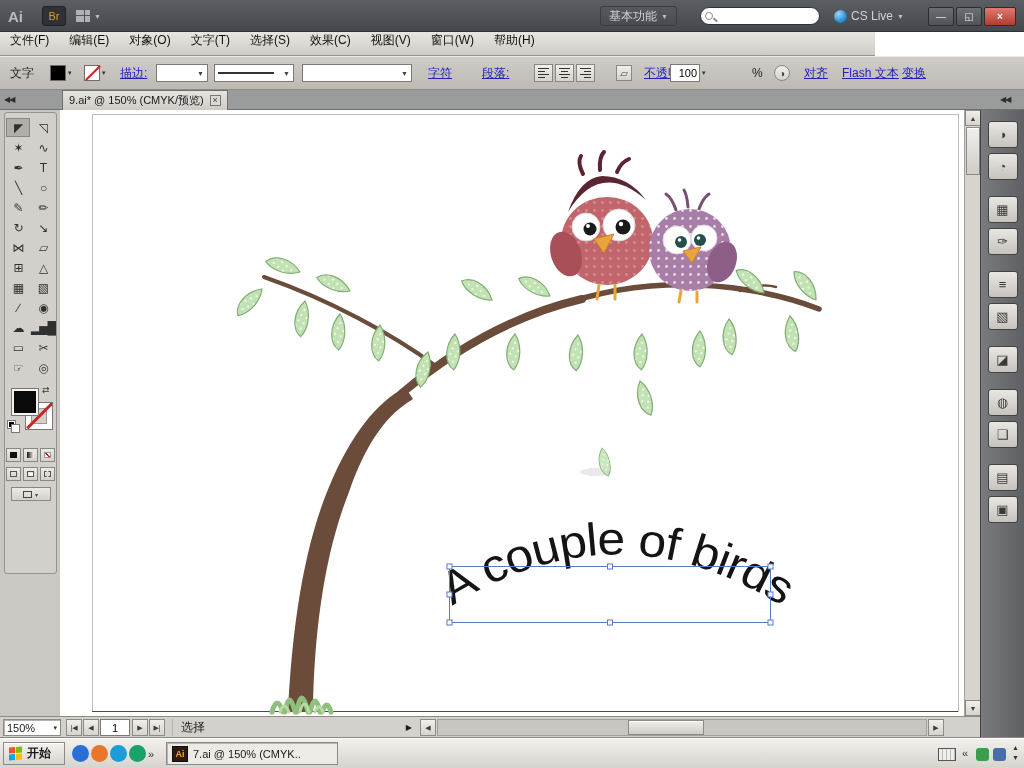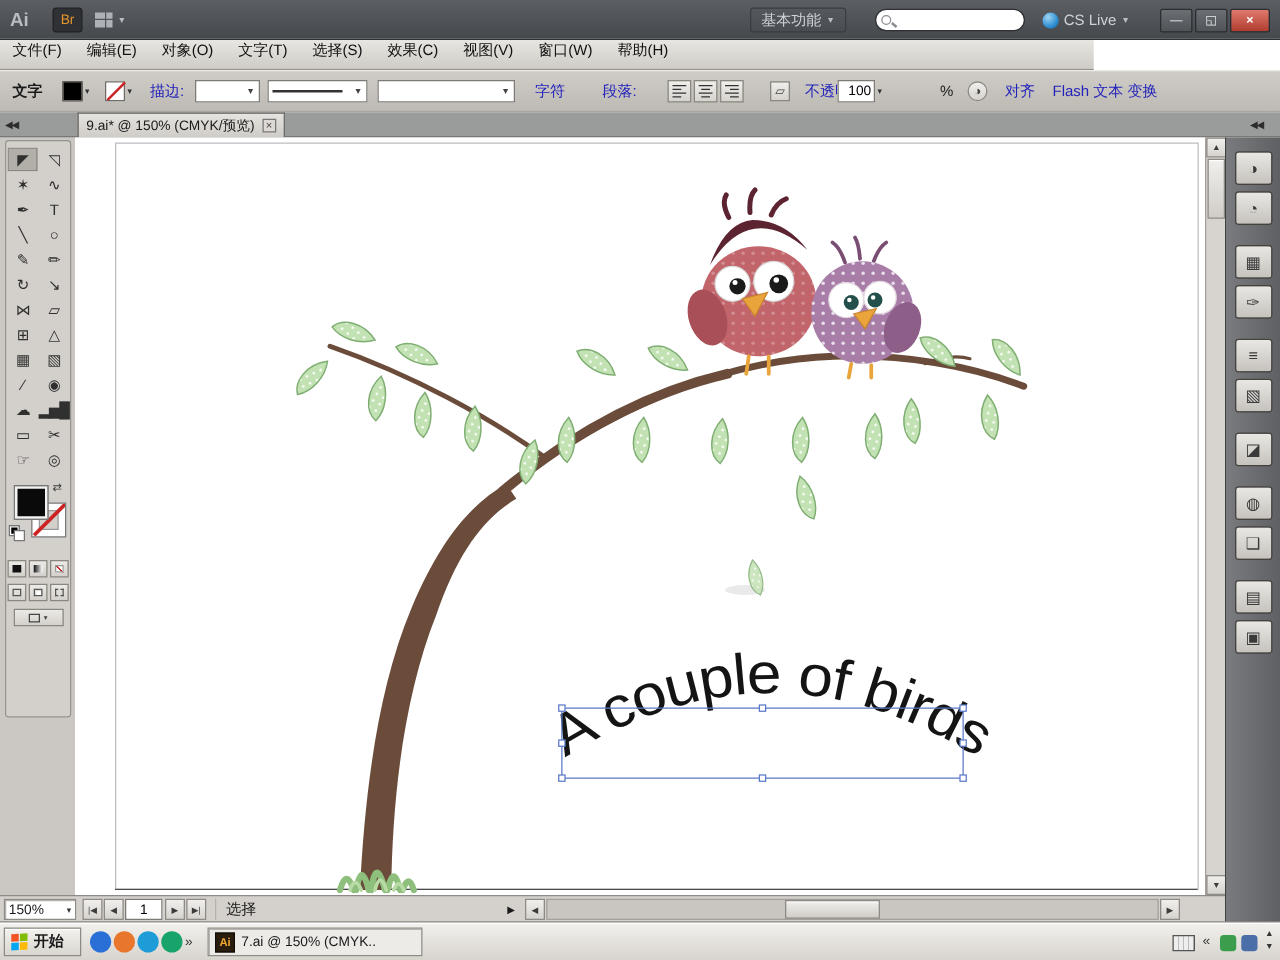--- a/index.html
+++ b/index.html
@@ -29,21 +29,21 @@
 
   
   #menubar{position:absolute;left:0;top:32px;width:875px;height:24px;display:flex;align-items:flex-start;
     background:linear-gradient(#e8e6e2,#cfccc6);border-bottom:1px solid #96938d}
   .menu-item{display:flex;align-items:center;padding:0 10px;font-size:12px;color:#111}
 
   
   #controlbar{position:absolute;left:0;top:56px;width:1024px;height:34px;
     background:linear-gradient(#d0cdc8,#bdbab4);border-bottom:1px solid #8e8b86;box-shadow:inset 0 1px 0 #eceae6}
   .cb{position:absolute;top:8px;height:18px;display:flex;align-items:center}
-  .link{color:#2222bb;font-size:12px;white-space:nowrap}
+  .link{color:#2222bb;text-decoration:underline;font-size:12px;white-space:nowrap}
   .swatch{width:16px;height:16px;border:1px solid #6f6c67;background:#fff;position:relative}
   .swatch.fill{background:#000}
   .swatch.none::after{content:"";position:absolute;left:-2px;top:6px;width:20px;height:2px;background:#cc2222;transform:rotate(-45deg)}
   .combo{background:#fff;border:1px solid #7d7a75;height:18px;display:flex;align-items:center;
     justify-content:space-between;padding:0 3px;font-size:10px;color:#333}
   .combo .dd{color:#444}
   .align-btn{width:19px;height:18px;border:1px solid #8a8781;background:linear-gradient(#f0efec,#d6d3ce);
     display:flex;align-items:center;justify-content:center;margin-right:2px}
   .bars{display:flex;flex-direction:column;gap:1.5px;width:11px}
   .bars i{display:block;height:1.5px;background:#333;width:11px}
@@ -183,21 +183,21 @@
       <div class="menu-item">对象(O)</div>
       <div class="menu-item">文字(T)</div>
       <div class="menu-item">选择(S)</div>
       <div class="menu-item">效果(C)</div>
       <div class="menu-item">视图(V)</div>
       <div class="menu-item">窗口(W)</div>
       <div class="menu-item">帮助(H)</div>
     </div>
 
   <div id="controlbar">
-    <div class="cb" style="left:10px;font-weight:bold">文字</div>
+    <div class="cb" style="left:10px;font-weight:normal">文字</div>
     <div class="cb" style="left:50px;gap:2px">
       <span class="swatch fill"></span>
       <span class="dd" style="color:#333">▾</span>
     </div>
     <div class="cb" style="left:84px;gap:2px">
       <span class="swatch none"></span>
       <span class="dd" style="color:#333">▾</span>
     </div>
     <div class="cb" style="left:120px">
         <span class="link">描边:</span>

